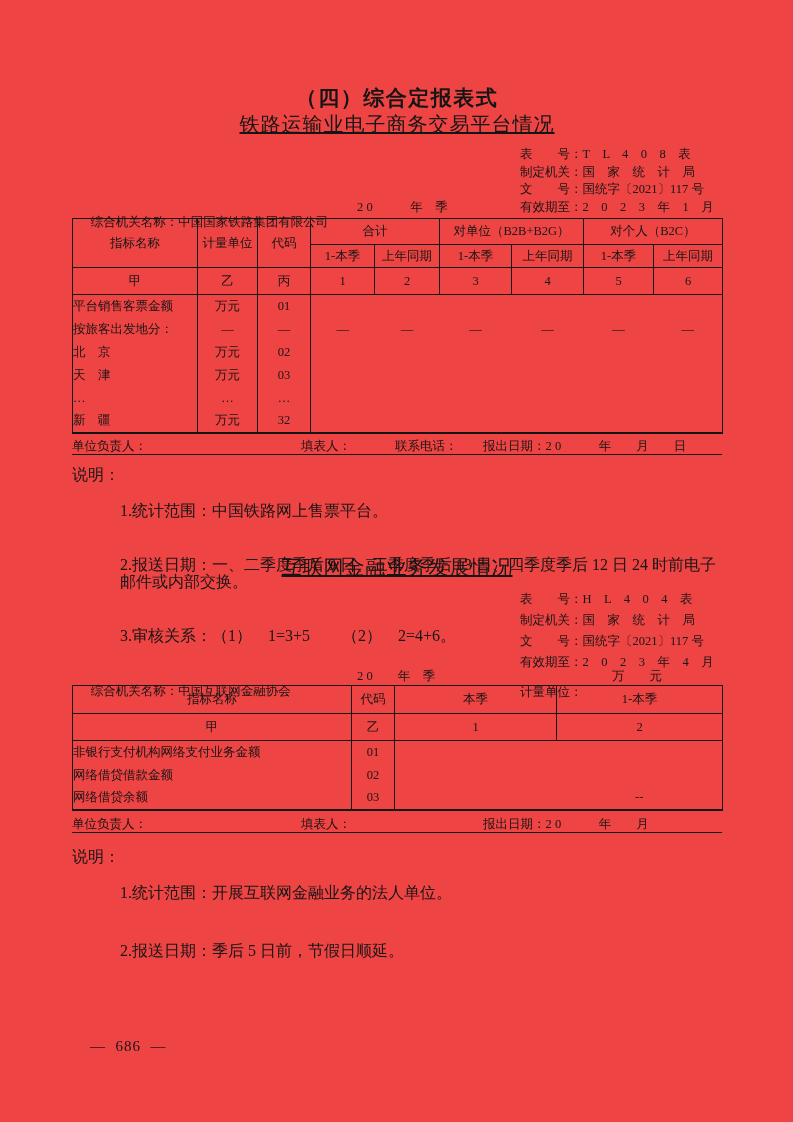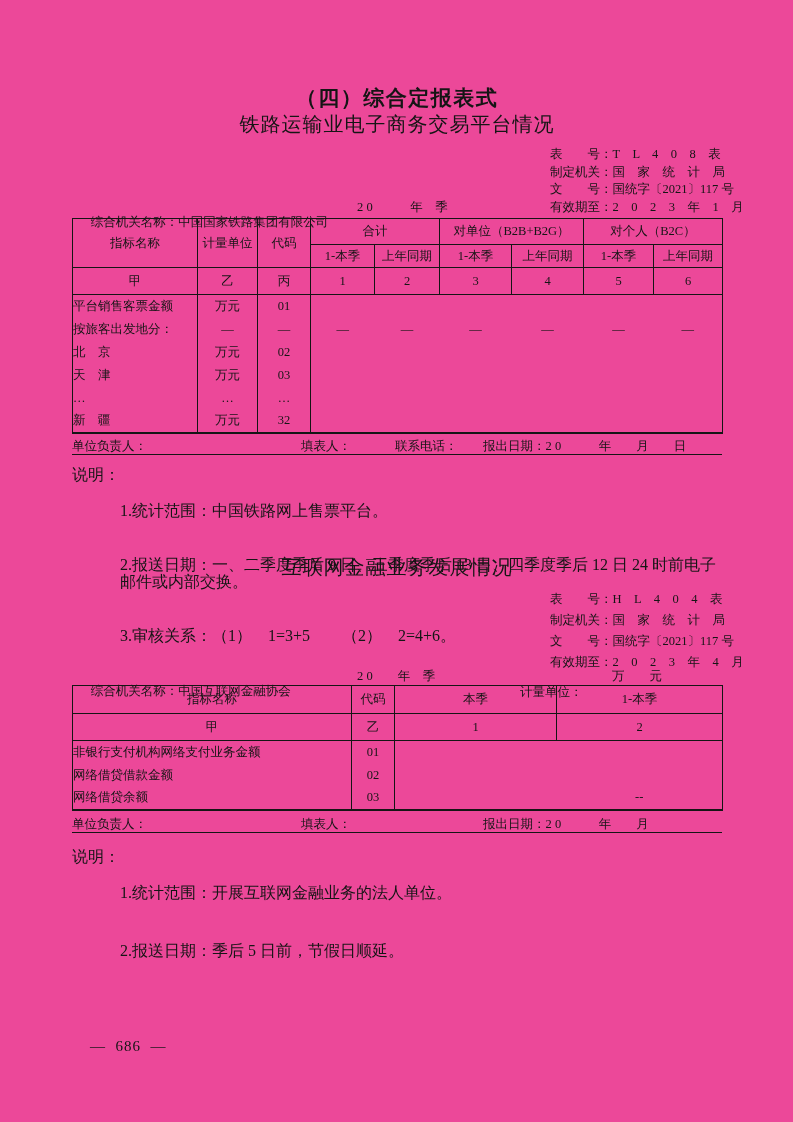--- a/index.html
+++ b/index.html
@@ -1,42 +1,42 @@
 <!DOCTYPE html>
 <html><head>
 <meta charset="utf-8">
 <style>
   * { box-sizing: border-box; margin: 0; padding: 0; }
   html, body { background: #e8e8e8; }
   .page {
     position: relative;
     width: 793px; height: 1122px;
     margin: 0 auto;
-    background: #ec4899;
+    background: #ef4444;
     font-family: "Liberation Serif", "DejaVu Serif", serif;
     color: #151515;
     overflow: hidden;
   }
   .content { position: absolute; left: 72px; top: 0; width: 650px; height: 100%; }
   .abs { position: absolute; }
   .center { text-align: center; }
 
   .section-title {
     top: 84px; left: 0; width: 100%;
     font-size: 21px; font-weight: bold; letter-spacing: 1.5px;
     font-family: "Liberation Sans", "DejaVu Sans", sans-serif;
   }
-  .form-title { left: 0; width: 100%; font-size: 20px; letter-spacing: 1px; }
+  .form-title { left: 0; width: 100%; font-size: 20px; letter-spacing: 1px; text-decoration: underline; }
   .t1-title { top: 111px; }
   .t2-title { top: 554px; }
 
   .meta { left: 448px; font-size: 12.5px; }
   .meta-1 { top: 146px; }
   .meta-2 { top: 589px; }
-  .meta-line { display: flex; white-space: pre; margin-left: 30px; }
+  .meta-line { display: flex; white-space: pre; }
   .meta-1 .meta-line { line-height: 17.5px; }
   .meta-2 .meta-line { line-height: 21px; }
 
   .org-line { left: 0; width: 100%; font-size: 12.5px; white-space: pre; }
   .org-1 { top: 199px; }
   .org-2 { top: 668px; }
   .period { position: absolute; left: 285px; top: 0; }
   .unit-label { position: absolute; left: 448px; top: 16px; }
   .unit-value { position: absolute; left: 540px; top: 0; }
 

